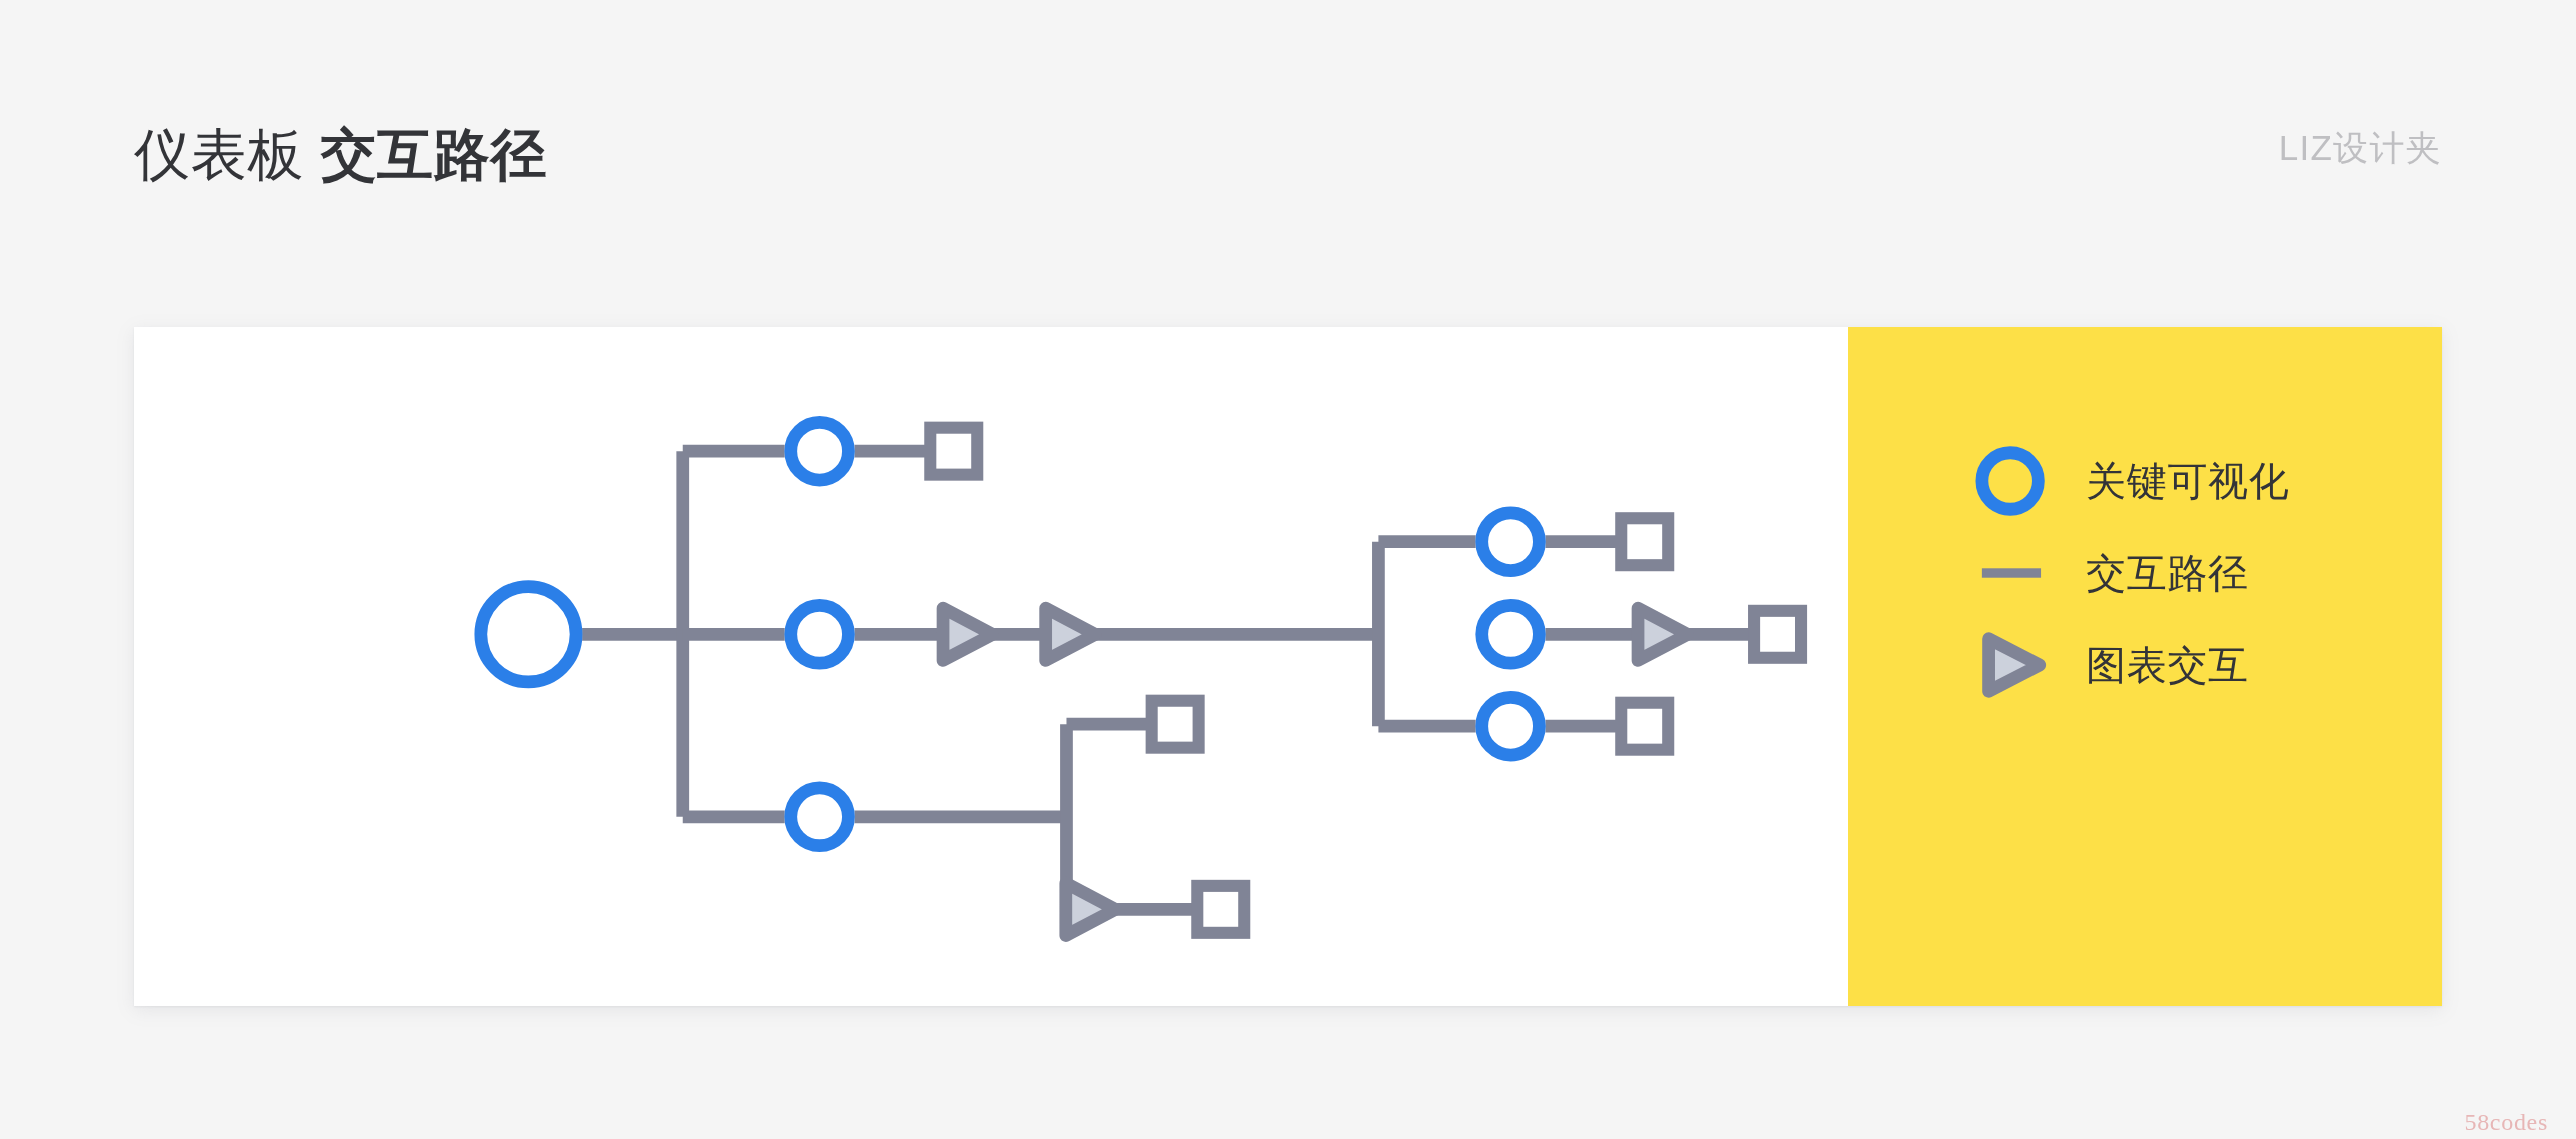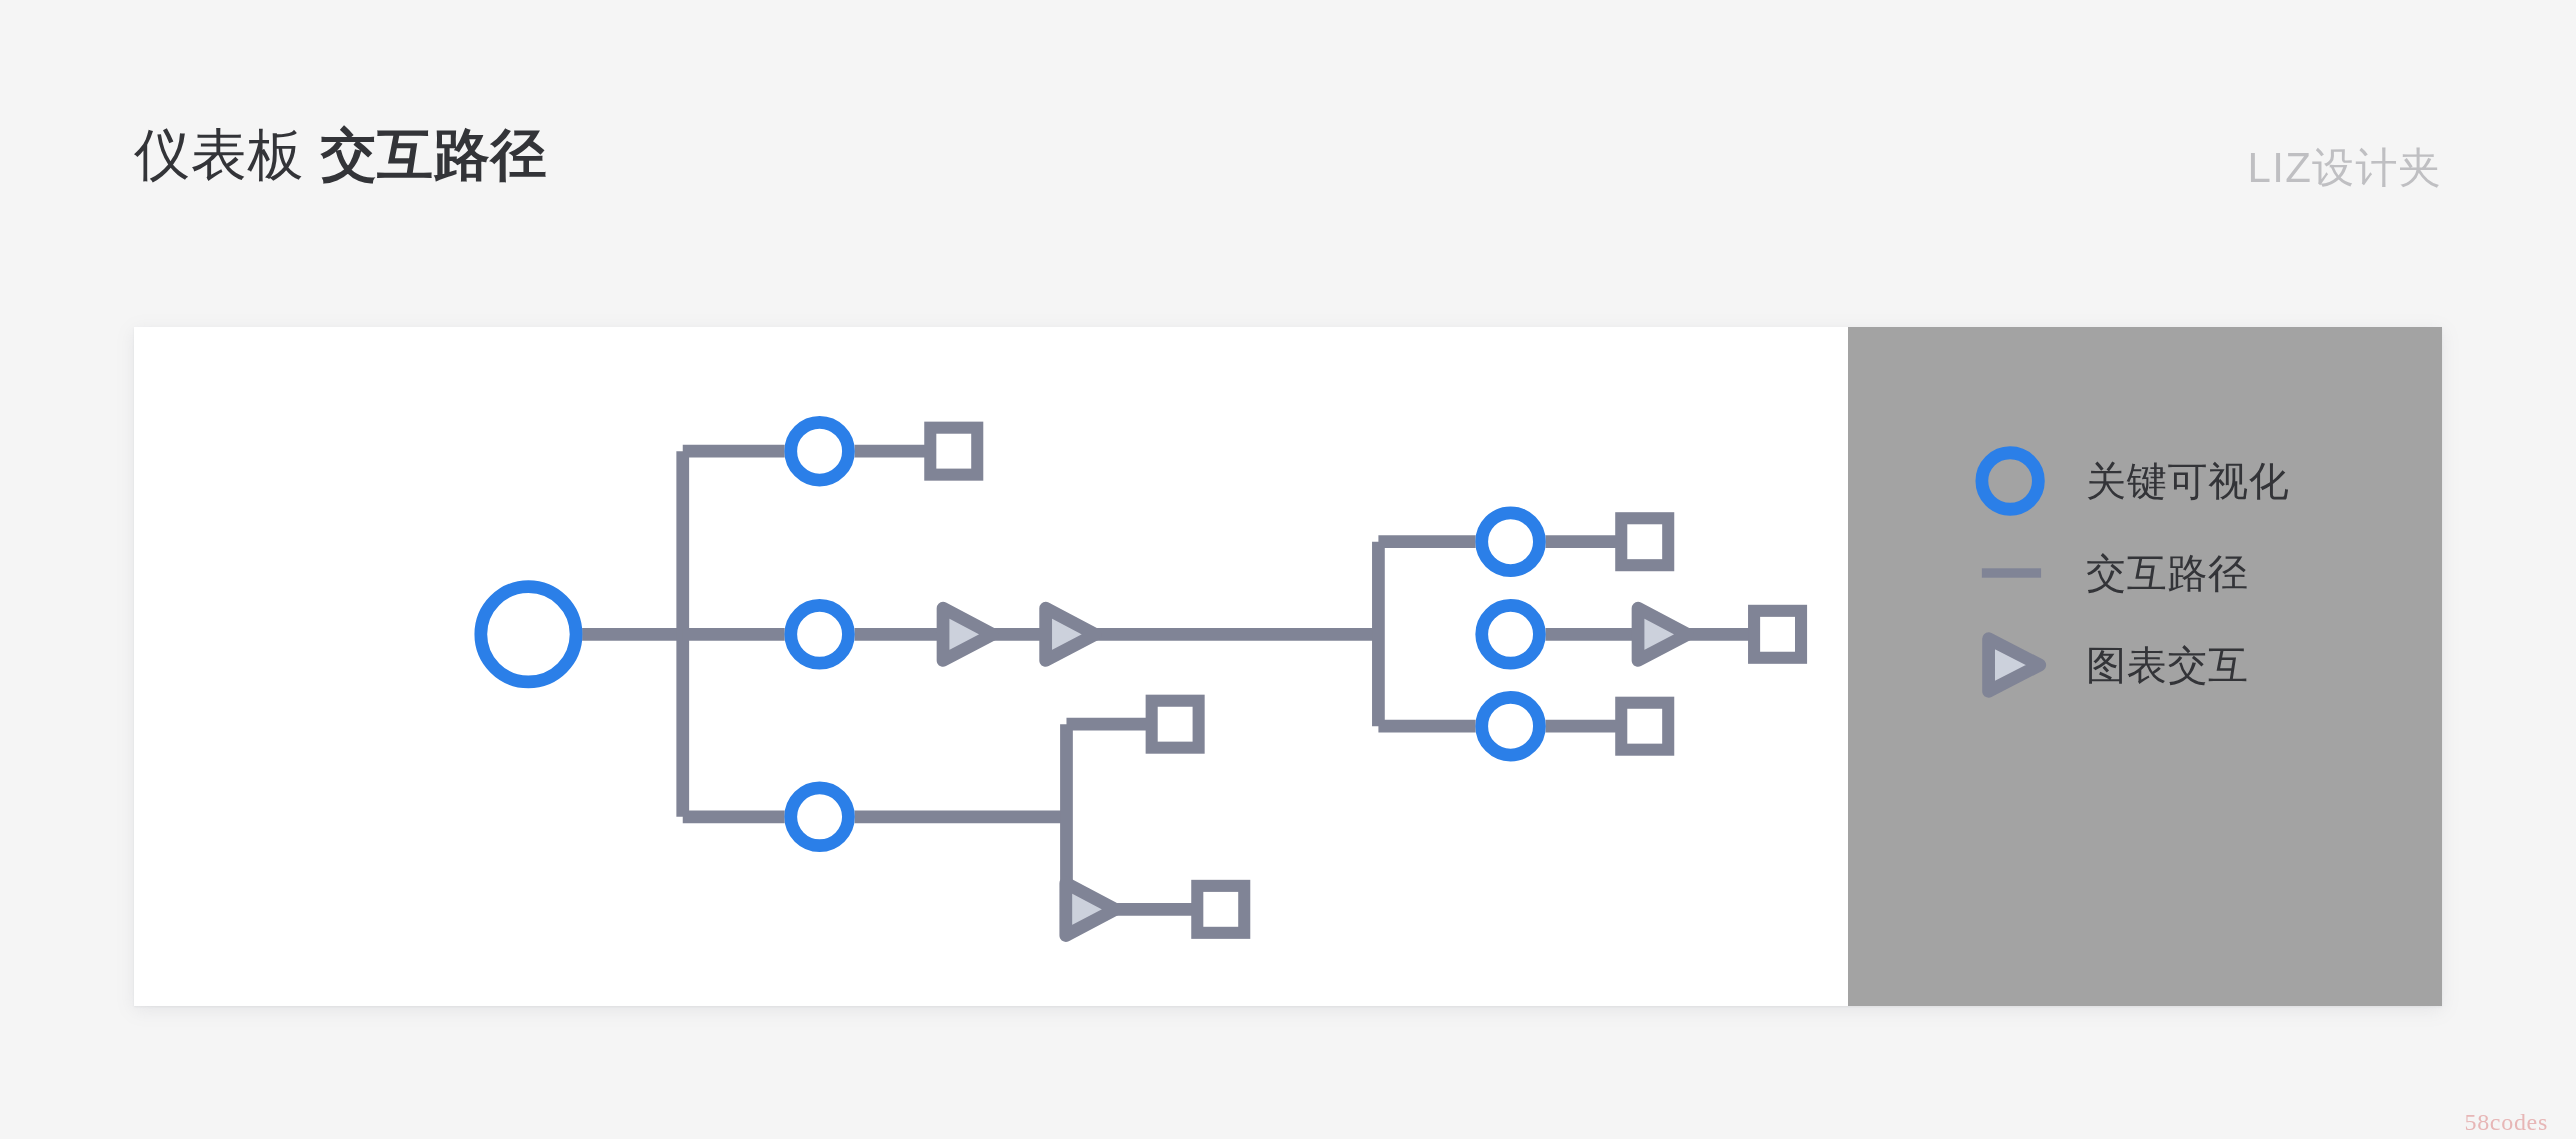--- a/index.html
+++ b/index.html
@@ -16,39 +16,39 @@
     position:absolute;left:134px;top:114px;width:2308px;height:94px;text-decoration:underline;
   }
   .title{
     position:absolute;left:0;top:0;
     font-size:56px;line-height:81px;
     color:#333438;white-space:nowrap;letter-spacing:0.7px;
   }
   .title .t-light{font-weight:400;}
   .title .t-bold{font-weight:700;}
   .brand{
-    position:absolute;right:0;top:20px;
-    font-size:42px;line-height:67px;
+    position:absolute;right:0;top:0;
+    font-size:35px;line-height:67px;
     color:#bfbfc2;font-weight:400;white-space:nowrap;letter-spacing:1.3px;
   }
 
   
   .card{
     position:absolute;left:134px;top:327px;
     width:2308px;height:679px;
     background:#ffffff;
     box-shadow:0 4px 17.4px rgba(120,125,140,.13), 0 0.7px 2px rgba(120,125,140,.10);
   }
   .diagram-pane{
     position:absolute;left:0;top:0;width:1714px;height:679px;
     background:#ffffff;overflow:hidden;
   }
   .legend-pane{
     position:absolute;left:1714px;top:0;width:594px;height:679px;
-    background:#a3a3a3;
+    background:#fde047;
   }
 
   .diagram-svg{position:absolute;left:0;top:0;width:1714px;height:679px;display:block;}
 
   
   .legend-list{
     position:absolute;left:127px;top:117px;width:443px;
   }
   .legend-row{
     position:relative;height:92px;

